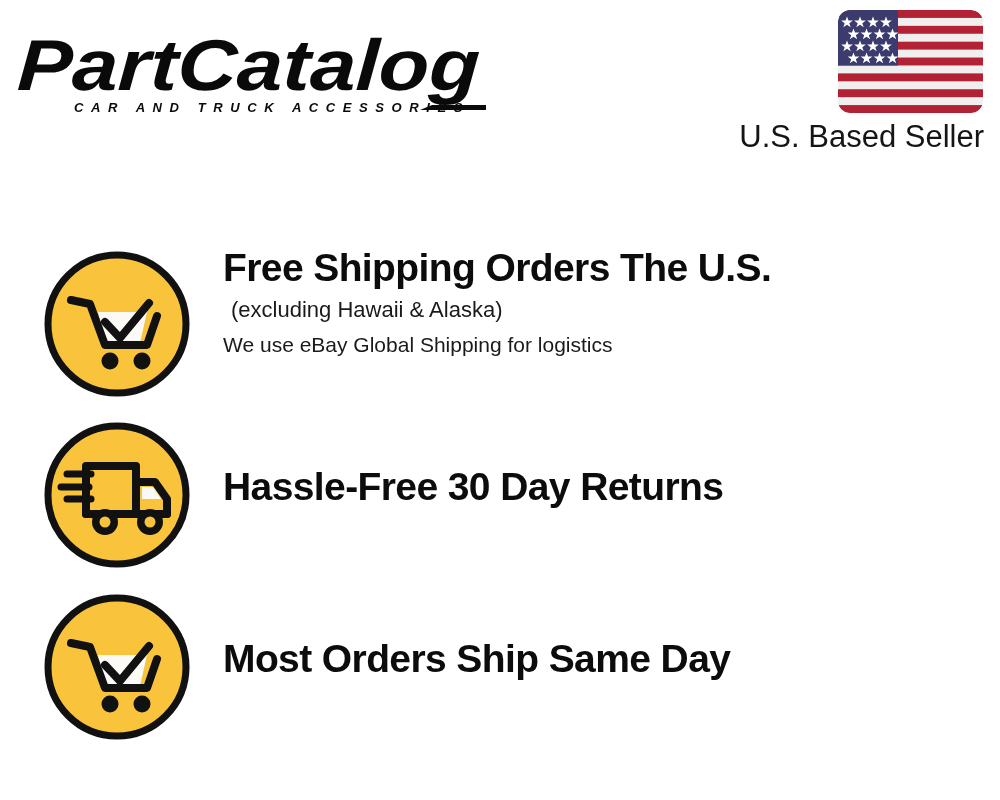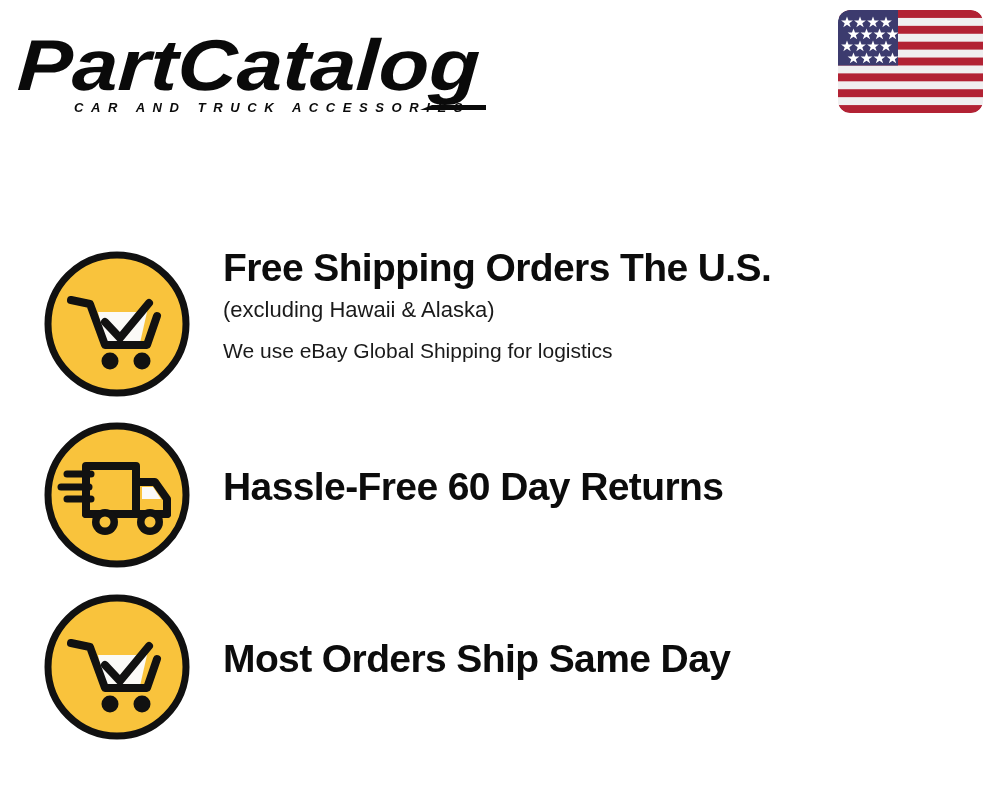--- a/index.html
+++ b/index.html
@@ -98,35 +98,36 @@
     color: #0c0c0c;
     white-space: nowrap;
   }
   .feature-sub {
     font-size: 22px;
     font-weight: 400;
     line-height: 32px;
     color: #1a1a1a;
     margin-top: 2px;
     white-space: nowrap;
+    margin-left: 8px;
   }
   .feature-sub2 {
     font-size: 21px;
     font-weight: 700;
     line-height: 30px;
     color: #0c0c0c;
     margin-top: 7px;
     white-space: nowrap;
   }
   .feature-sub3 {
     font-size: 21px;
     font-weight: 400;
     line-height: 30px;
     color: #1a1a1a;
-    margin-top: 10px;
+    margin-top: 4px;
     white-space: nowrap;
   }
 </style>
 </head>
 <body>
 
 <div id="header">
 
   <div id="brand-logo">
     <svg viewBox="0 0 470 95" width="470" height="95" xmlns="http://www.w3.org/2000/svg">
@@ -181,20 +182,21 @@
 
           <polygon points="15.5,42.5 17,46.6 21.4,46.6 17.8,49.2 19.2,53.3 15.5,50.8 11.8,53.3 13.2,49.2 9.6,46.6 14,46.6"></polygon>
           <polygon points="28.5,42.5 30,46.6 34.4,46.6 30.8,49.2 32.2,53.3 28.5,50.8 24.8,53.3 26.2,49.2 22.6,46.6 27,46.6"></polygon>
           <polygon points="41.5,42.5 43,46.6 47.4,46.6 43.8,49.2 45.2,53.3 41.5,50.8 37.8,53.3 39.2,49.2 35.6,46.6 40,46.6"></polygon>
           <polygon points="54.5,42.5 56,46.6 60.4,46.6 56.8,49.2 58.2,53.3 54.5,50.8 50.8,53.3 52.2,49.2 48.6,46.6 53,46.6"></polygon>
         </g>
       </g>
     </svg>
   </div>
 
+  <div id="us-based-seller">U.S. Based Seller</div>
 </div>
 
 <div class="feature-row" id="feature-row-0">
   <div class="feature-icon">
     <svg viewBox="0 0 148 148" xmlns="http://www.w3.org/2000/svg">
       <circle cx="74" cy="74" r="69" fill="#F9C33C" stroke="#111111" stroke-width="7"></circle>
 
       <polygon points="55,62 104,62 97,93 62,93" fill="#FBFAF7"></polygon>
 
       <path d="M28 50 L47 54 L62 95 L104 95 L114 66" fill="none" stroke="#111111" stroke-width="8" stroke-linecap="round" stroke-linejoin="round"></path>
@@ -232,21 +234,21 @@
 
       <line x1="43" y1="93" x2="124" y2="93" stroke="#111111" stroke-width="8" stroke-linecap="round"></line>
 
       <circle cx="62" cy="101" r="13" fill="#111111"></circle>
       <circle cx="62" cy="101" r="5.5" fill="#F9C33C"></circle>
       <circle cx="107" cy="101" r="13" fill="#111111"></circle>
       <circle cx="107" cy="101" r="5.5" fill="#F9C33C"></circle>
     </svg>
   </div>
   <div class="feature-text">
-    <div class="feature-title">Hassle-Free 60 Day Returns</div>
+    <div class="feature-title">Hassle-Free 30 Day Returns</div>
   </div>
 </div>
 
 <div class="feature-row" id="feature-row-2">
   <div class="feature-icon">
     <svg viewBox="0 0 148 148" xmlns="http://www.w3.org/2000/svg">
       <circle cx="74" cy="74" r="69" fill="#F9C33C" stroke="#111111" stroke-width="7"></circle>
       <polygon points="55,62 104,62 97,93 62,93" fill="#FBFAF7"></polygon>
       <path d="M28 50 L47 54 L62 95 L104 95 L114 66" fill="none" stroke="#111111" stroke-width="8" stroke-linecap="round" stroke-linejoin="round"></path>
       <path d="M62 72 L77 88 L106 53" fill="none" stroke="#111111" stroke-width="8" stroke-linecap="round" stroke-linejoin="round"></path>

